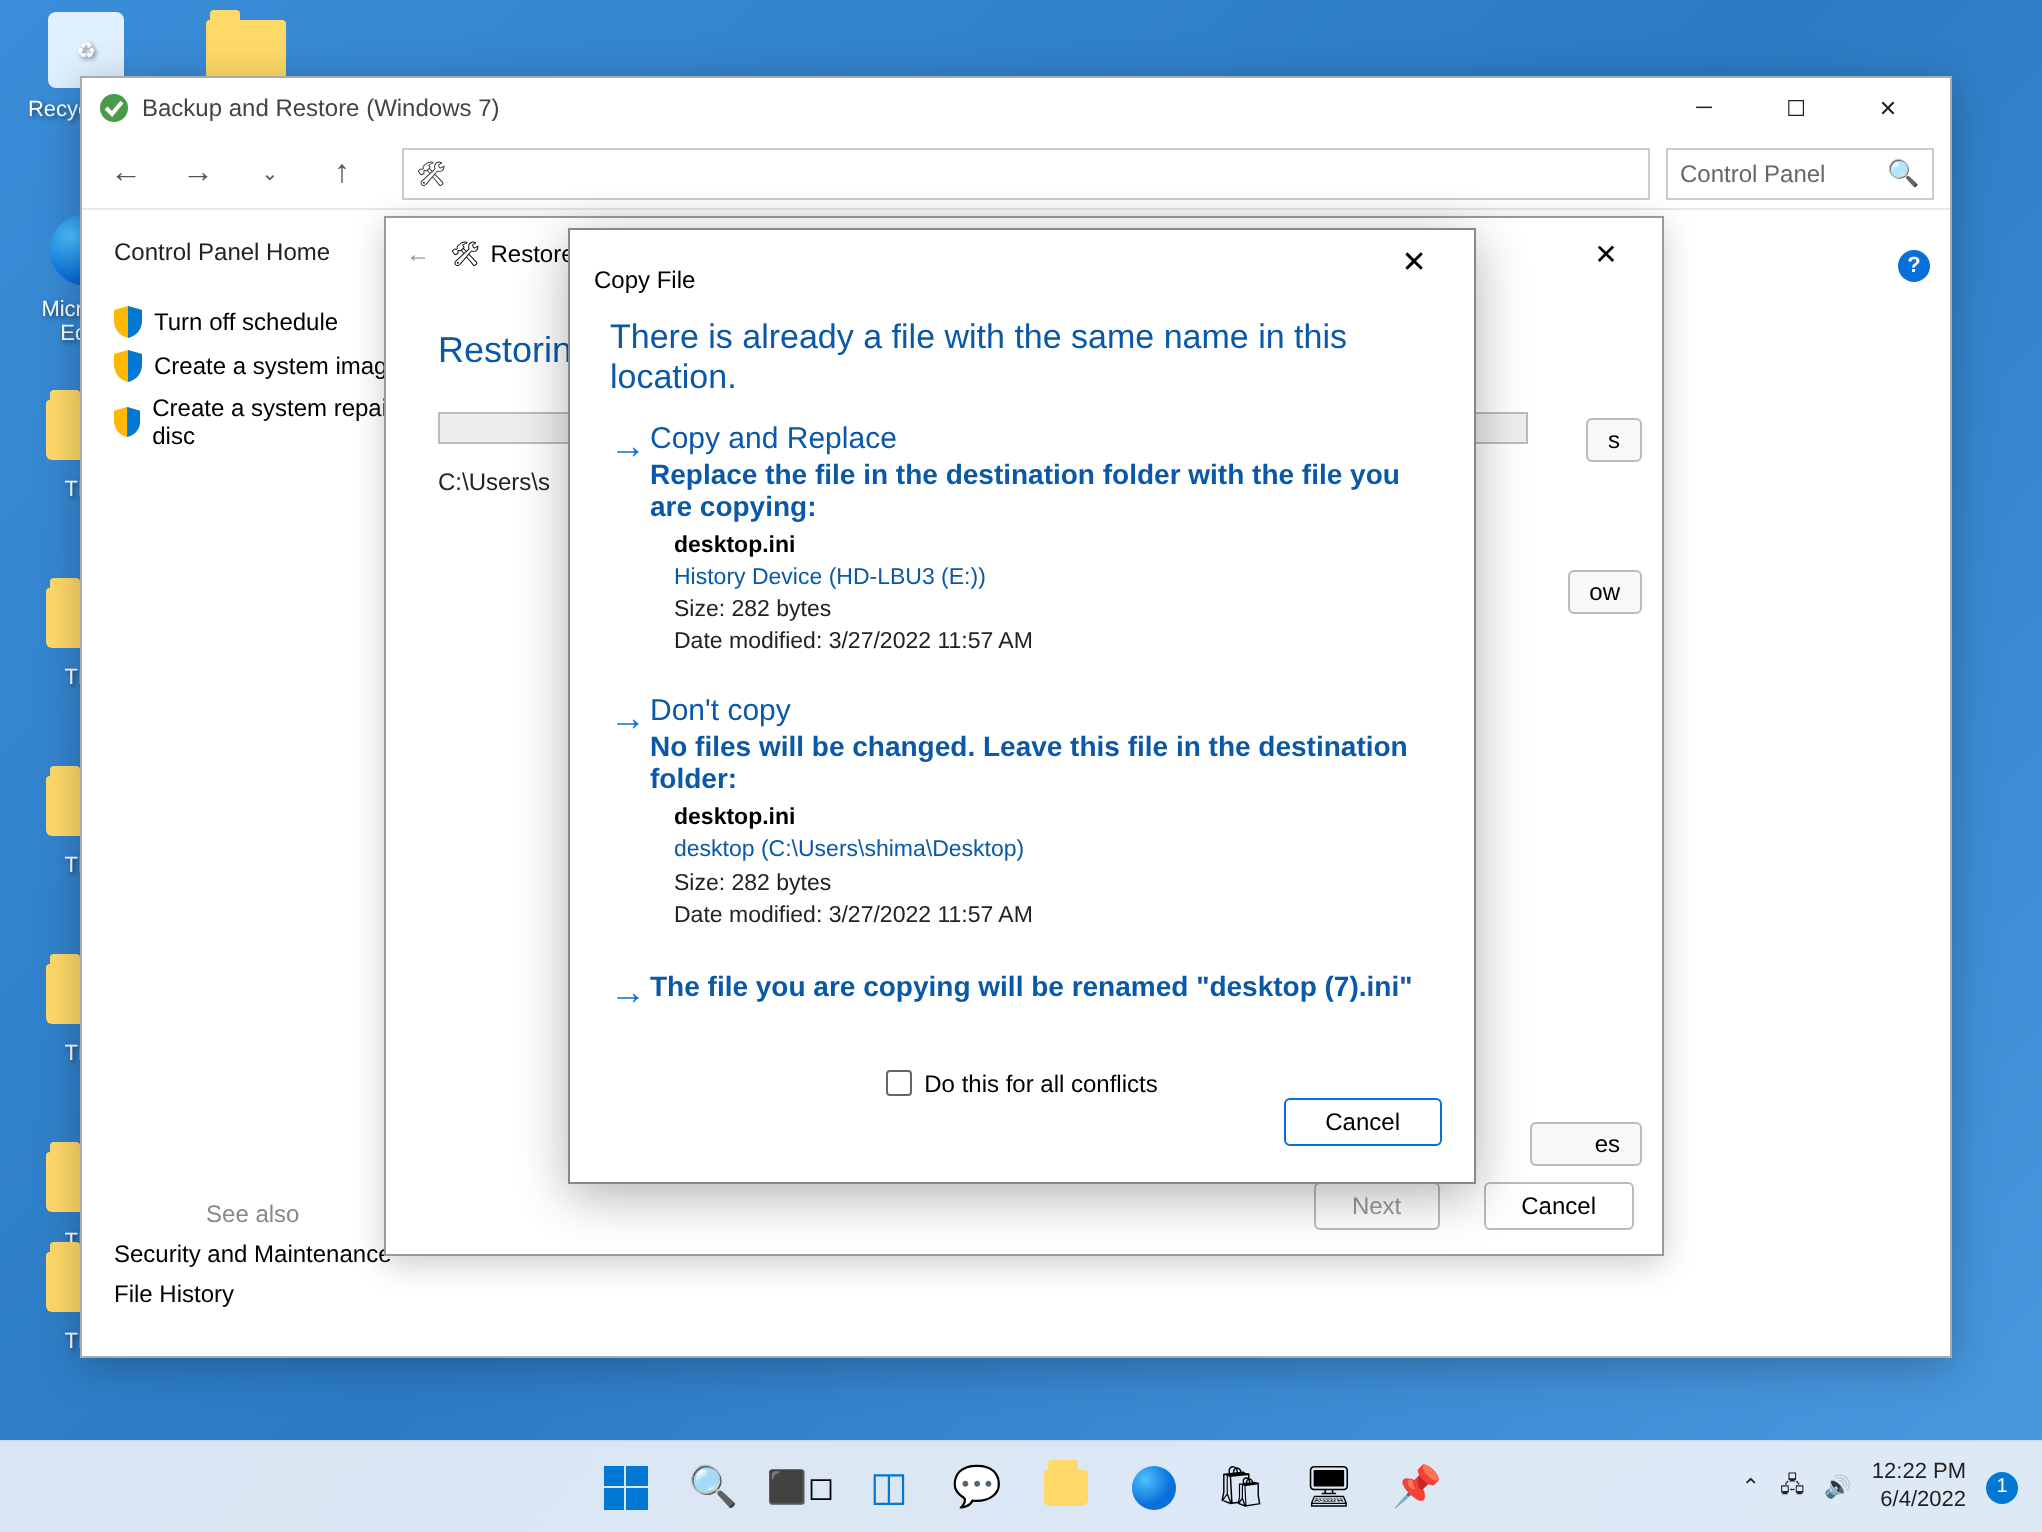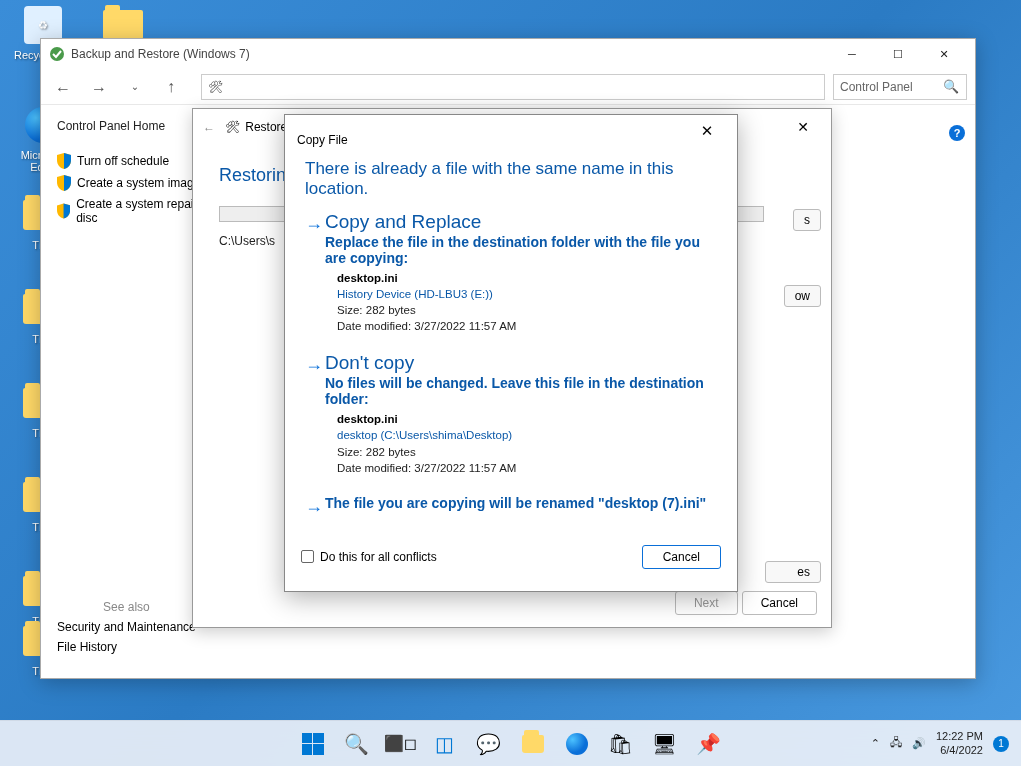--- a/index.html
+++ b/index.html
@@ -40,40 +40,40 @@
   
   
   .wizard { position: absolute; left: 192px; top: 108px; width: 640px; height: 520px; background: white; border: 1px solid #999; box-shadow: 0 4px 16px rgba(0,0,0,0.2); }
   .wizard-hdr { height: 36px; display:flex; align-items:center; padding:0 10px; font-size:12px; }
   .wizard-close { margin-left:auto; width:36px; height:36px; display:flex; align-items:center; justify-content:center; font-size:14px; }
   .wizard-body { padding: 20px 26px; }
   .wizard-title { color: #0a58a8; font-size: 18px; margin-bottom: 20px; }
   .progress-bar { height: 16px; border:1px solid #bbb; background:#eee; margin-bottom:12px; width: 545px; }
   .restore-path { font-size:12px; color:#222; }
   .hidden-btn { position:absolute; border:1px solid #bbb; background:#f8f8f8; font-size:12px; padding:3px 10px; border-radius:3px; }
-  .wizard-footer { position:absolute; bottom:12px; right:14px; display:flex; gap:4px; }
+  .wizard-footer { position:absolute; bottom:12px; right:14px; display:flex; gap:22px; }
   .btn { border:1px solid #bbb; background:#fff; font-size:12px; padding:4px 18px; border-radius:3px; cursor:pointer; }
   .btn:disabled, .btn.disabled { color:#999; }
   
   
   .dialog { position: absolute; left: 284px; top: 114px; width: 454px; height: 478px; background: white; border:1px solid #888; box-shadow: 0 6px 24px rgba(0,0,0,0.3); }
   .dlg-hdr { height: 32px; display:flex; align-items:flex-end; padding: 0 12px; font-size:12px; }
   .dlg-close { margin-left:auto; width:36px; height:32px; display:flex; align-items:center; justify-content:center; font-size:15px; cursor:pointer; }
   .dlg-body { padding: 8px 20px 14px; }
   .dlg-main-heading { color:#0a58a8; font-size:17px; margin: 4px 0 4px; }
   .dlg-sub { font-size:12px; color:#222; margin-bottom:10px; }
   .option { padding: 8px 4px 10px 20px; cursor:pointer; position:relative; }
   .arrow-icon { position:absolute; left:0px; top:10px; color:#0a6fd8; font-size:18px; font-weight:bold; }
-  .opt-title { color:#0a58a8; font-size:19px; }
+  .opt-title { color:#0a58a8; font-size:15px; }
   .opt-desc { color:#0a58a8; font-size:14px; margin-top:1px;font-weight:bold; }
   .file-block { margin:4px 0 0 12px; font-size:11.5px; line-height:1.4; }
   .file-name { font-weight:700; color:#000; }
   .file-loc { color:#0a58a8; }
   .file-meta { color:#222; }
-  .dlg-footer { border-top:0; padding:10px 16px; display:flex; align-items:center; }
+  .dlg-footer { border-top:0; padding:10px 16px; display:flex; align-items:center;flex-direction:column; }
   .chk-row { display:flex; align-items:center; gap:6px; font-size:12px; }
   .chk { width:13px; height:13px; border:1px solid #666; border-radius:2px; }
   .cancel-btn { margin-left:auto; border:1px solid #0a6fd8; padding:4px 20px; border-radius:3px; font-size:12px; cursor:pointer; background:white; }
   
   
   .taskbar { position:absolute; bottom:0; left:0; width:100%; height:46px; background:rgba(238,242,248,0.9); backdrop-filter:blur(10px); display:flex; align-items:center; border-top:1px solid rgba(0,0,0,0.05); }
   .task-center { position:absolute; left:50%; transform:translateX(-50%); display:flex; gap:4px; align-items:center; }
   .task-icon { width:40px; height:40px; display:flex; align-items:center; justify-content:center; border-radius:4px; cursor:pointer; font-size:20px; }
   .sys-tray { margin-left:auto; display:flex; align-items:center; gap:10px; padding-right:12px; font-size:11px; color:#222; }
   .clock { text-align:right; line-height:1.2; font-size:11px; }

